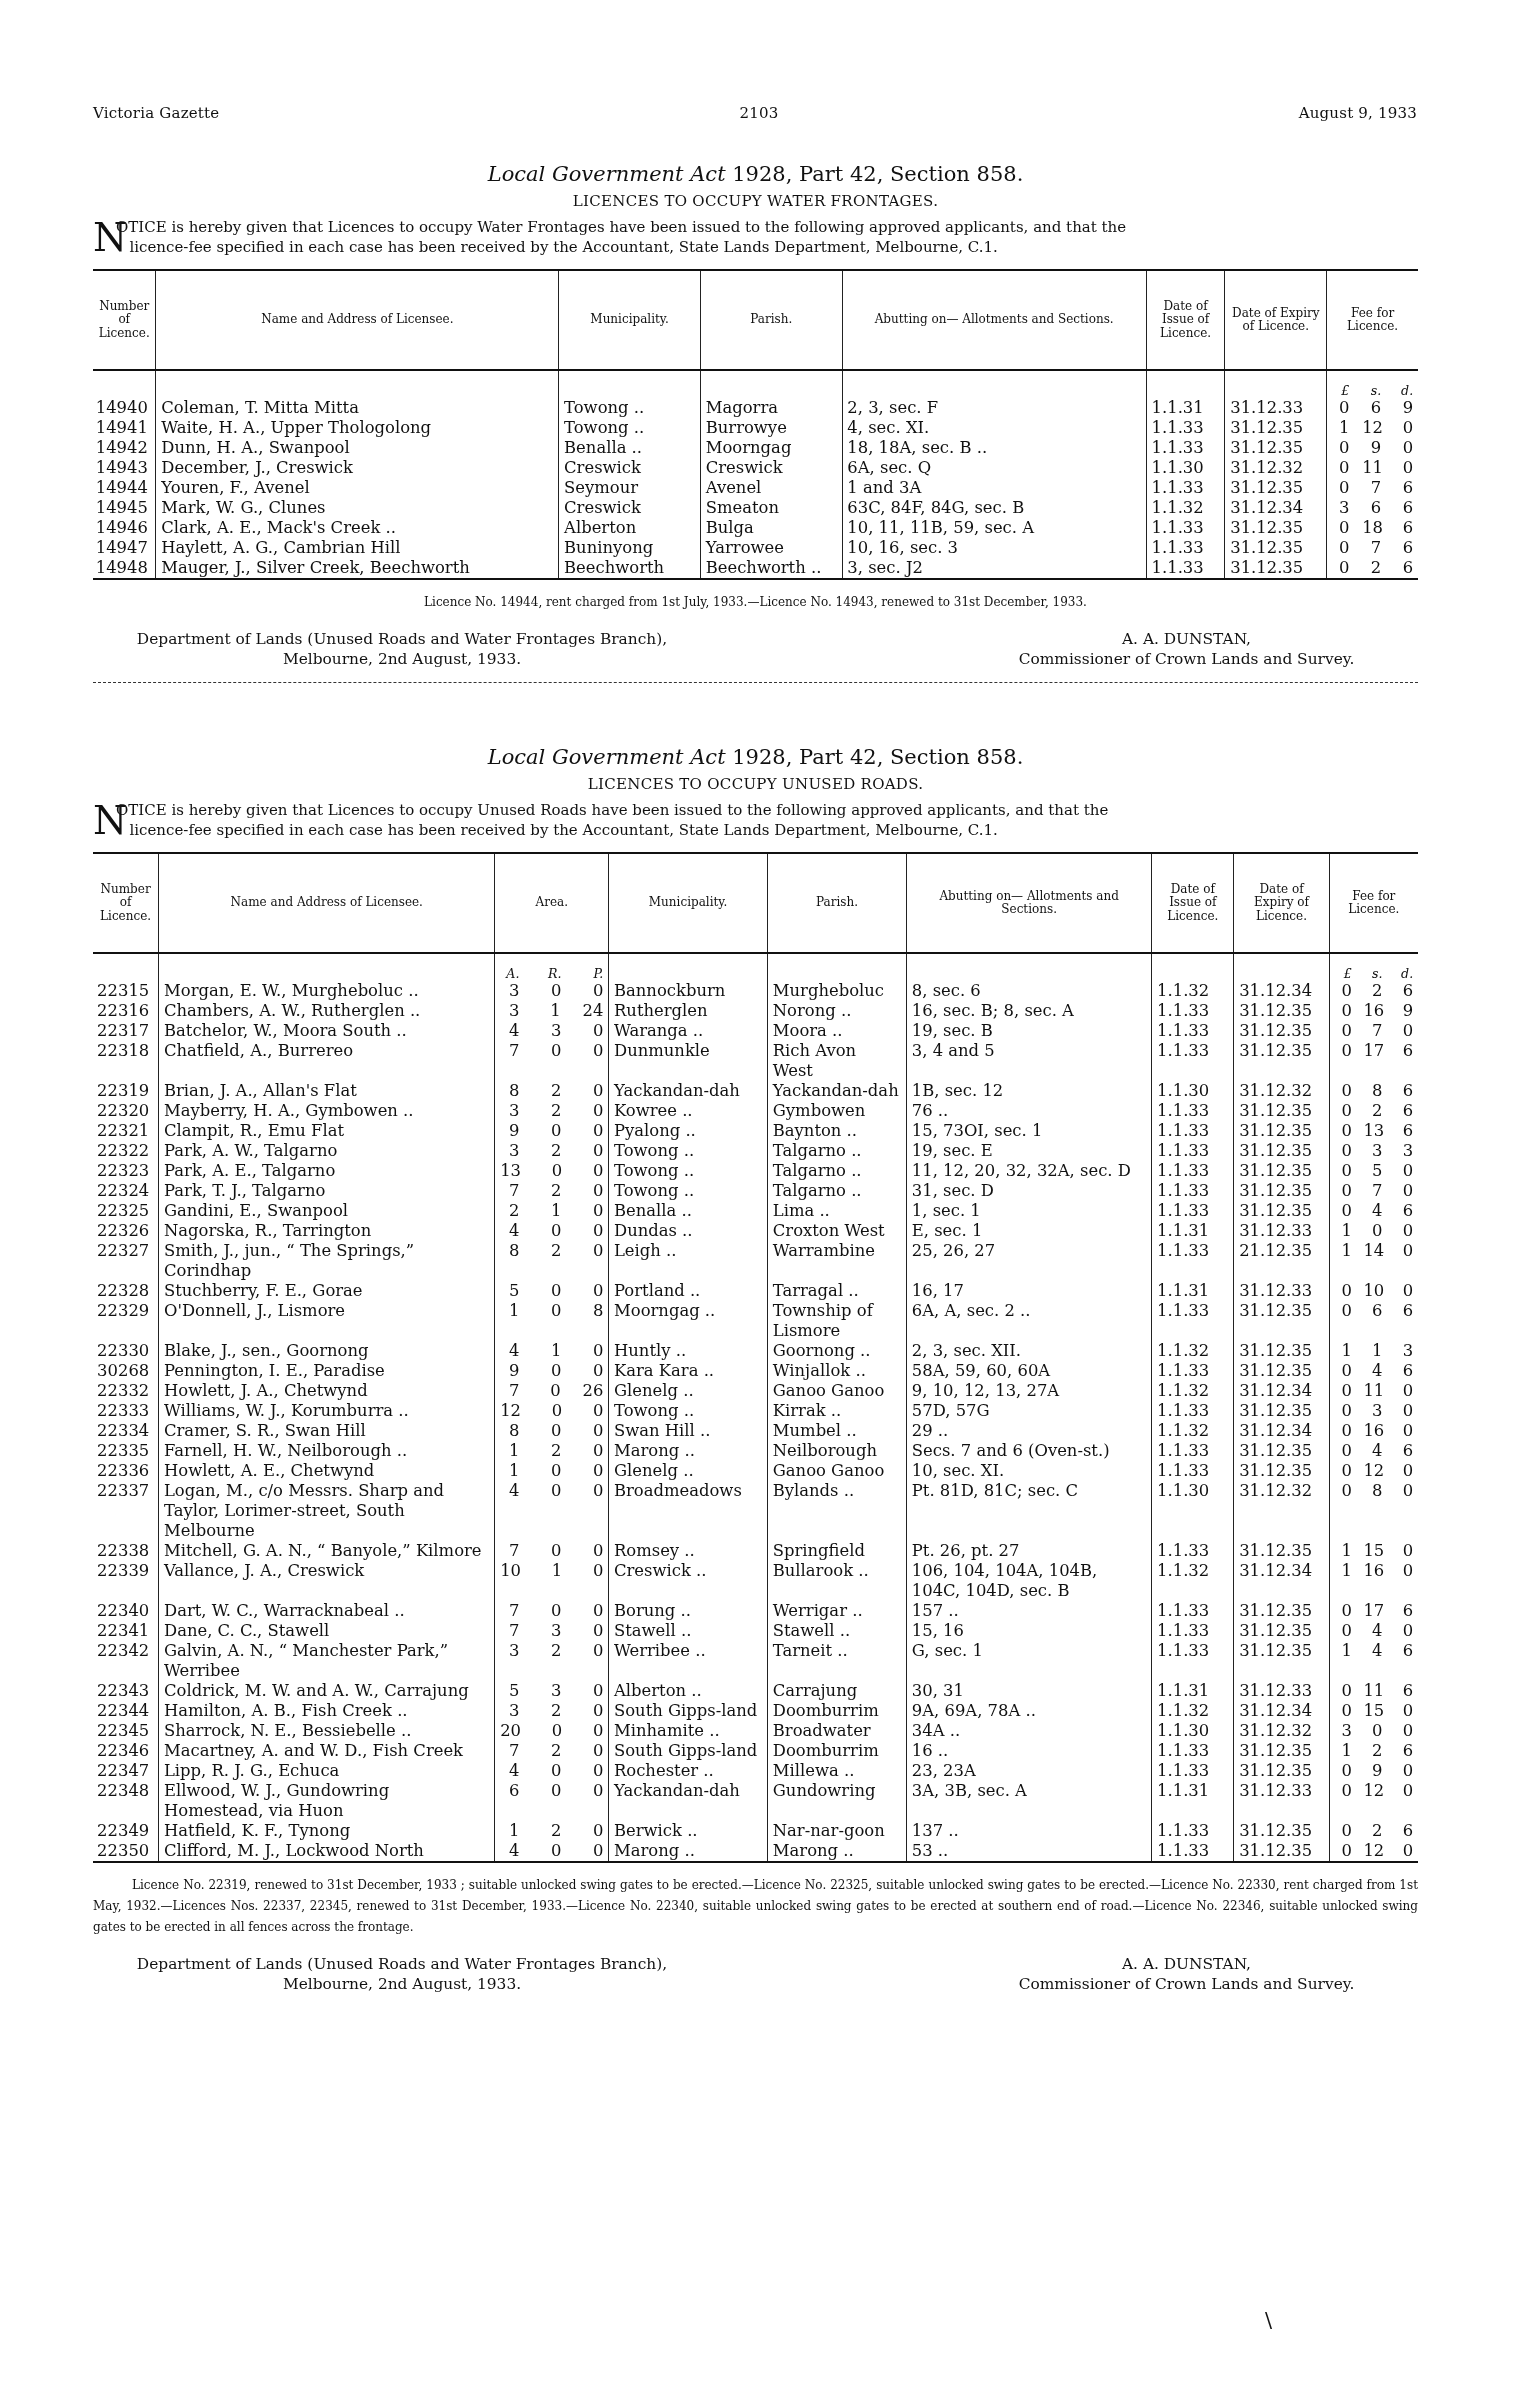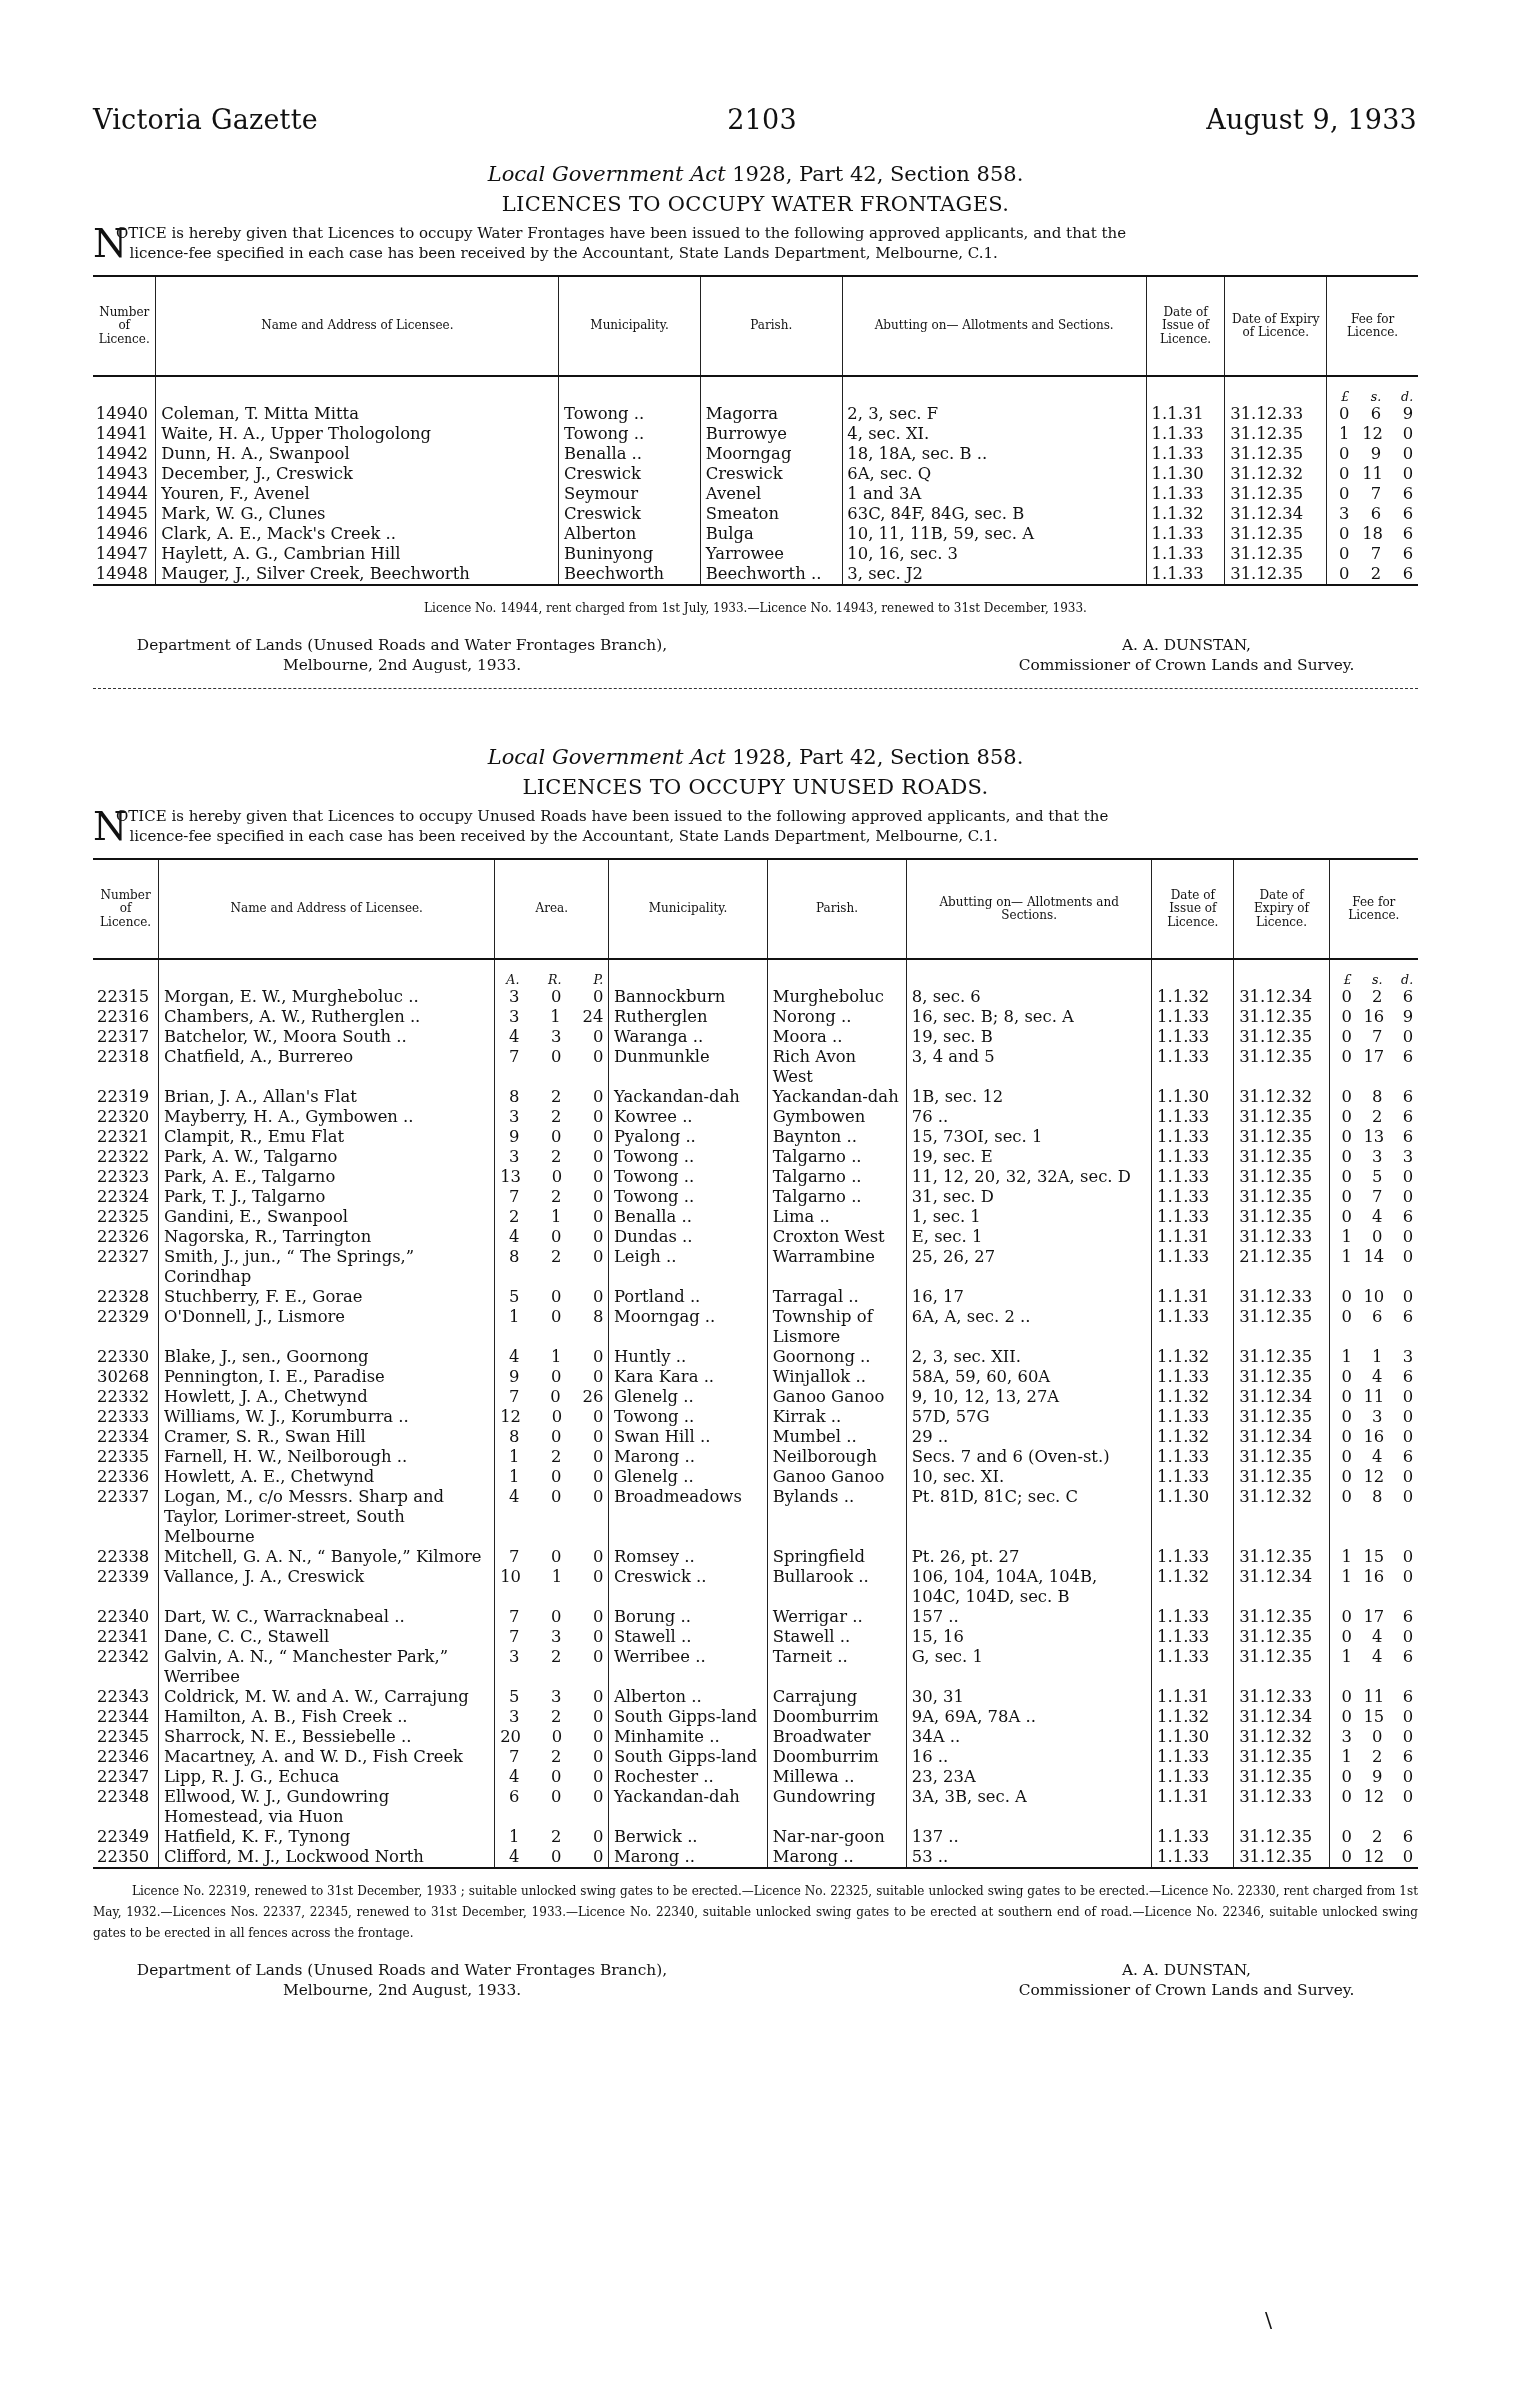--- a/index.html
+++ b/index.html
@@ -5,26 +5,26 @@
   html, body { margin: 0; padding: 0; background: #ffffff; }
   body {
     width: 1514px; height: 2398px; position: relative; overflow: hidden;
     font-family: "DejaVu Serif", "Liberation Serif", serif;
     color: #111111;
   }
   .page { position: absolute; left: 0; top: 0; width: 1514px; height: 2398px; }
   .running-head {
     position: absolute; top: 104px; left: 93px; right: 97px;
     display: flex; justify-content: space-between; align-items: baseline;
-    font-size: 27px; letter-spacing: 0.2px;
+    font-size: 15px; letter-spacing: 0.2px;
   }
   .section { position: absolute; left: 93px; width: 1325px; }
   .act-line { text-align: center; font-size: 21px; font-style: italic; }
   .act-line .plain { font-style: normal; }
-  .section-title { text-align: center; font-size: 21px; margin-top: 5.8px; letter-spacing: 0.3px; }
+  .section-title { text-align: center; font-size: 15px; margin-top: 5.8px; letter-spacing: 0.3px; }
   .notice {
     position: relative; font-size: 15px; line-height: 20px; margin-top: 7.7px;
     padding-left: 23px; text-indent: 0;
   }
   .notice .dropcap {
     position: absolute; left: 0; top: 1px; font-size: 39px; line-height: 39px;
   }
   .notice .rest { display: block; }
   .notice .line2 { display: block; padding-left: 13.5px; }
   table.ledger {

